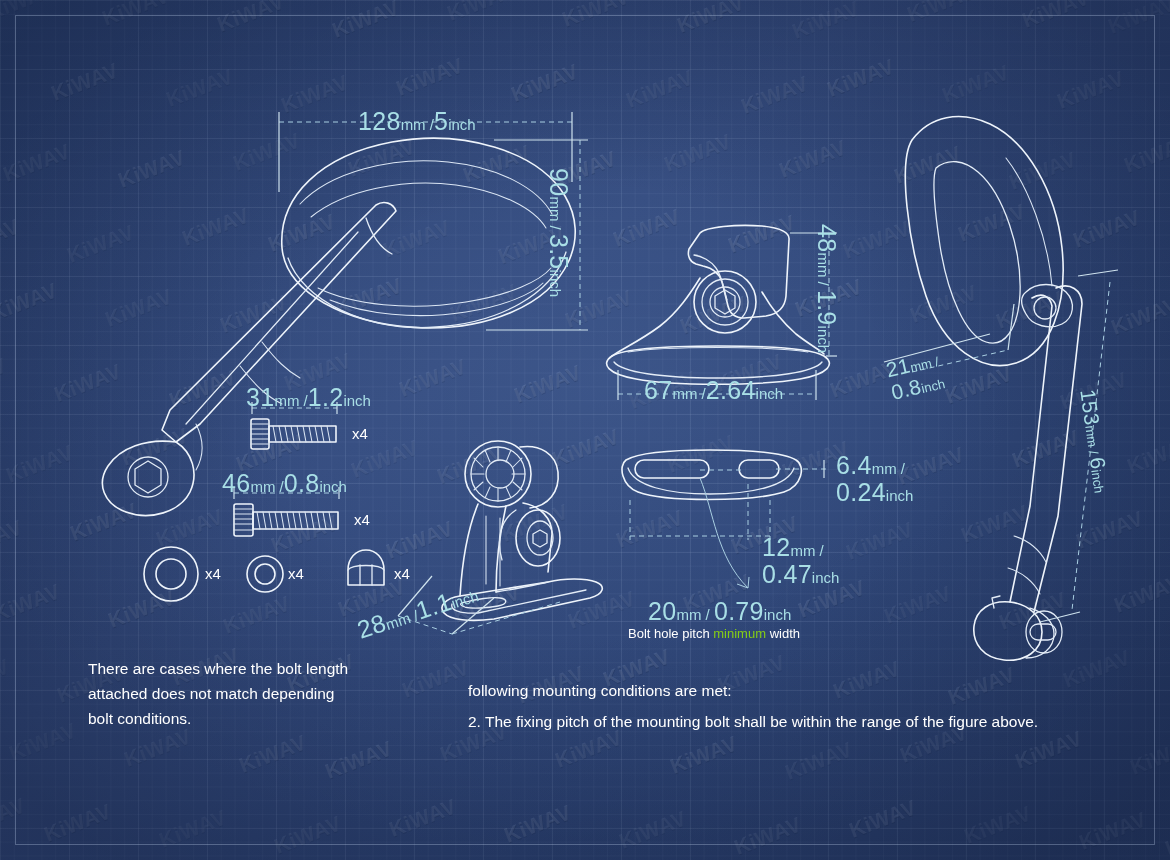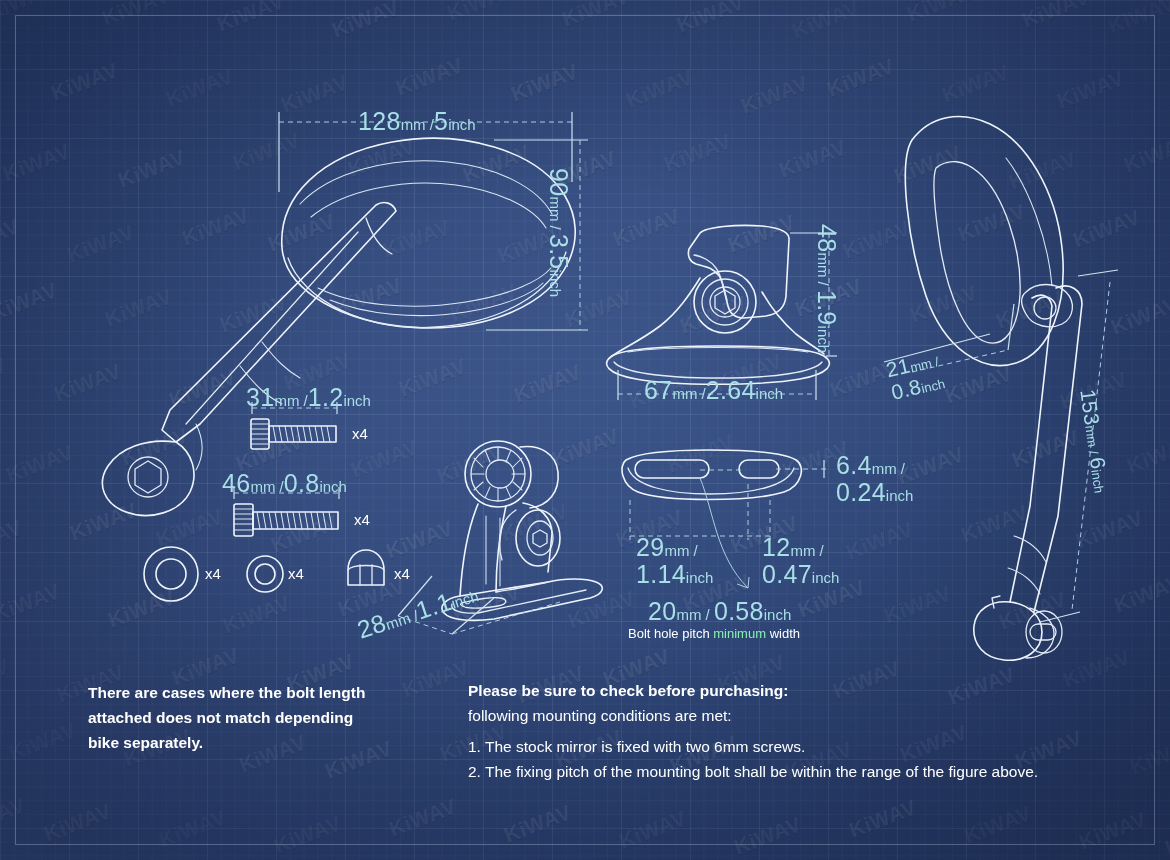--- a/index.html
+++ b/index.html
@@ -45,21 +45,21 @@
   .dimD{fill:none;stroke:#a9cfe2;stroke-width:1;stroke-dasharray:5 4;}
   .dimF{fill:none;stroke:#cfe3ee;stroke-width:1.2;}
 
   
   .dimlabel{position:absolute;color:#a9dfe6;white-space:nowrap;
     font-family:"Liberation Sans",sans-serif;line-height:1.08;}
   .dimlabel .n{font-size:25px;font-weight:400;letter-spacing:.3px;}
   .dimlabel .u{font-size:15px;font-weight:400;}
   .dimlabel.sm .n{font-size:21px;}
   .dimlabel.sm .u{font-size:13px;}
-  .hl{color:#86efac;}
+  .hl{color:#84cc16;}
   .cap{position:absolute;color:#ffffff;font-size:13px;white-space:nowrap;}
 
   .txtblock{position:absolute;color:#fff;font-size:15.5px;line-height:1.62;}
   .txtblock .ttl{font-weight:700;display:block;}
   .txtblock div{white-space:nowrap;}
 </style>
 </head>
 <body>
 
 <div id="sheet">
@@ -478,32 +478,28 @@
 
   <div class="dimlabel sm" style="left:1098px;top:388px;transform:rotate(82deg);transform-origin:left top;">
     <span class="n">153</span><span class="u">mm / </span><span class="n">6</span><span class="u">inch</span>
   </div>
 
   <div class="dimlabel" style="left:836px;top:452px;">
     <span class="n">6.4</span><span class="u">mm /</span><br>
     <span class="n">0.24</span><span class="u">inch</span>
   </div>
 
-  <div class="dimlabel" style="left:636px;top:534px;">
-    <span class="n">29</span><span class="u">mm /</span><br>
-    <span class="n">1.14</span><span class="u">inch</span>
-  </div>
 
   <div class="dimlabel" style="left:762px;top:534px;">
     <span class="n">12</span><span class="u">mm /</span><br>
     <span class="n">0.47</span><span class="u">inch</span>
   </div>
 
   <div class="dimlabel" style="left:648px;top:598px;">
-    <span class="n">20</span><span class="u">mm / </span><span class="n">0.58</span><span class="u">inch</span>
+    <span class="n">20</span><span class="u">mm / </span><span class="n">0.79</span><span class="u">inch</span>
   </div>
 
   <div class="cap" style="left:628px;top:626px;">
     <span>Bolt hole pitch </span><span class="hl">minimum</span><span> width</span>
   </div>
 
   <div class="dimlabel" style="left:354px;top:618px;transform:rotate(-18deg);transform-origin:left top;">
     <span class="n">28</span><span class="u">mm /</span><span class="n">1.1</span><span class="u">inch</span>
   </div>
 
@@ -514,27 +510,25 @@
   <div class="dimlabel" style="left:222px;top:470px;">
     <span class="n">46</span><span class="u">mm /</span><span class="n">0.8</span><span class="u">inch</span>
   </div>
 
   <div class="cap" style="left:352px;top:425px;font-size:15px;">x4</div>
   <div class="cap" style="left:354px;top:511px;font-size:15px;">x4</div>
   <div class="cap" style="left:205px;top:565px;font-size:15px;">x4</div>
   <div class="cap" style="left:288px;top:565px;font-size:15px;">x4</div>
   <div class="cap" style="left:394px;top:565px;font-size:15px;">x4</div>
 
-  <div class="txtblock" style="left:88px;top:680px;font-weight:bold;">
+  <div class="txtblock" style="left:88px;top:656px;">
     <div>There are cases where the bolt length</div>
     <div>attached does not match depending</div>
-    <div>bike separately.</div>
+    <div>bolt conditions.</div>
   </div>
 
   <div class="txtblock" style="left:468px;top:678px;">
-    <div class="ttl">Please be sure to check before purchasing:</div>
     <div>following mounting conditions are met:</div>
     <div style="height:6px"></div>
-    <div>1. The stock mirror is fixed with two 6mm screws.</div>
     <div>2. The fixing pitch of the mounting bolt shall be within the range of the figure above.</div>
   </div>
 
 </div>
 
 </body></html>

